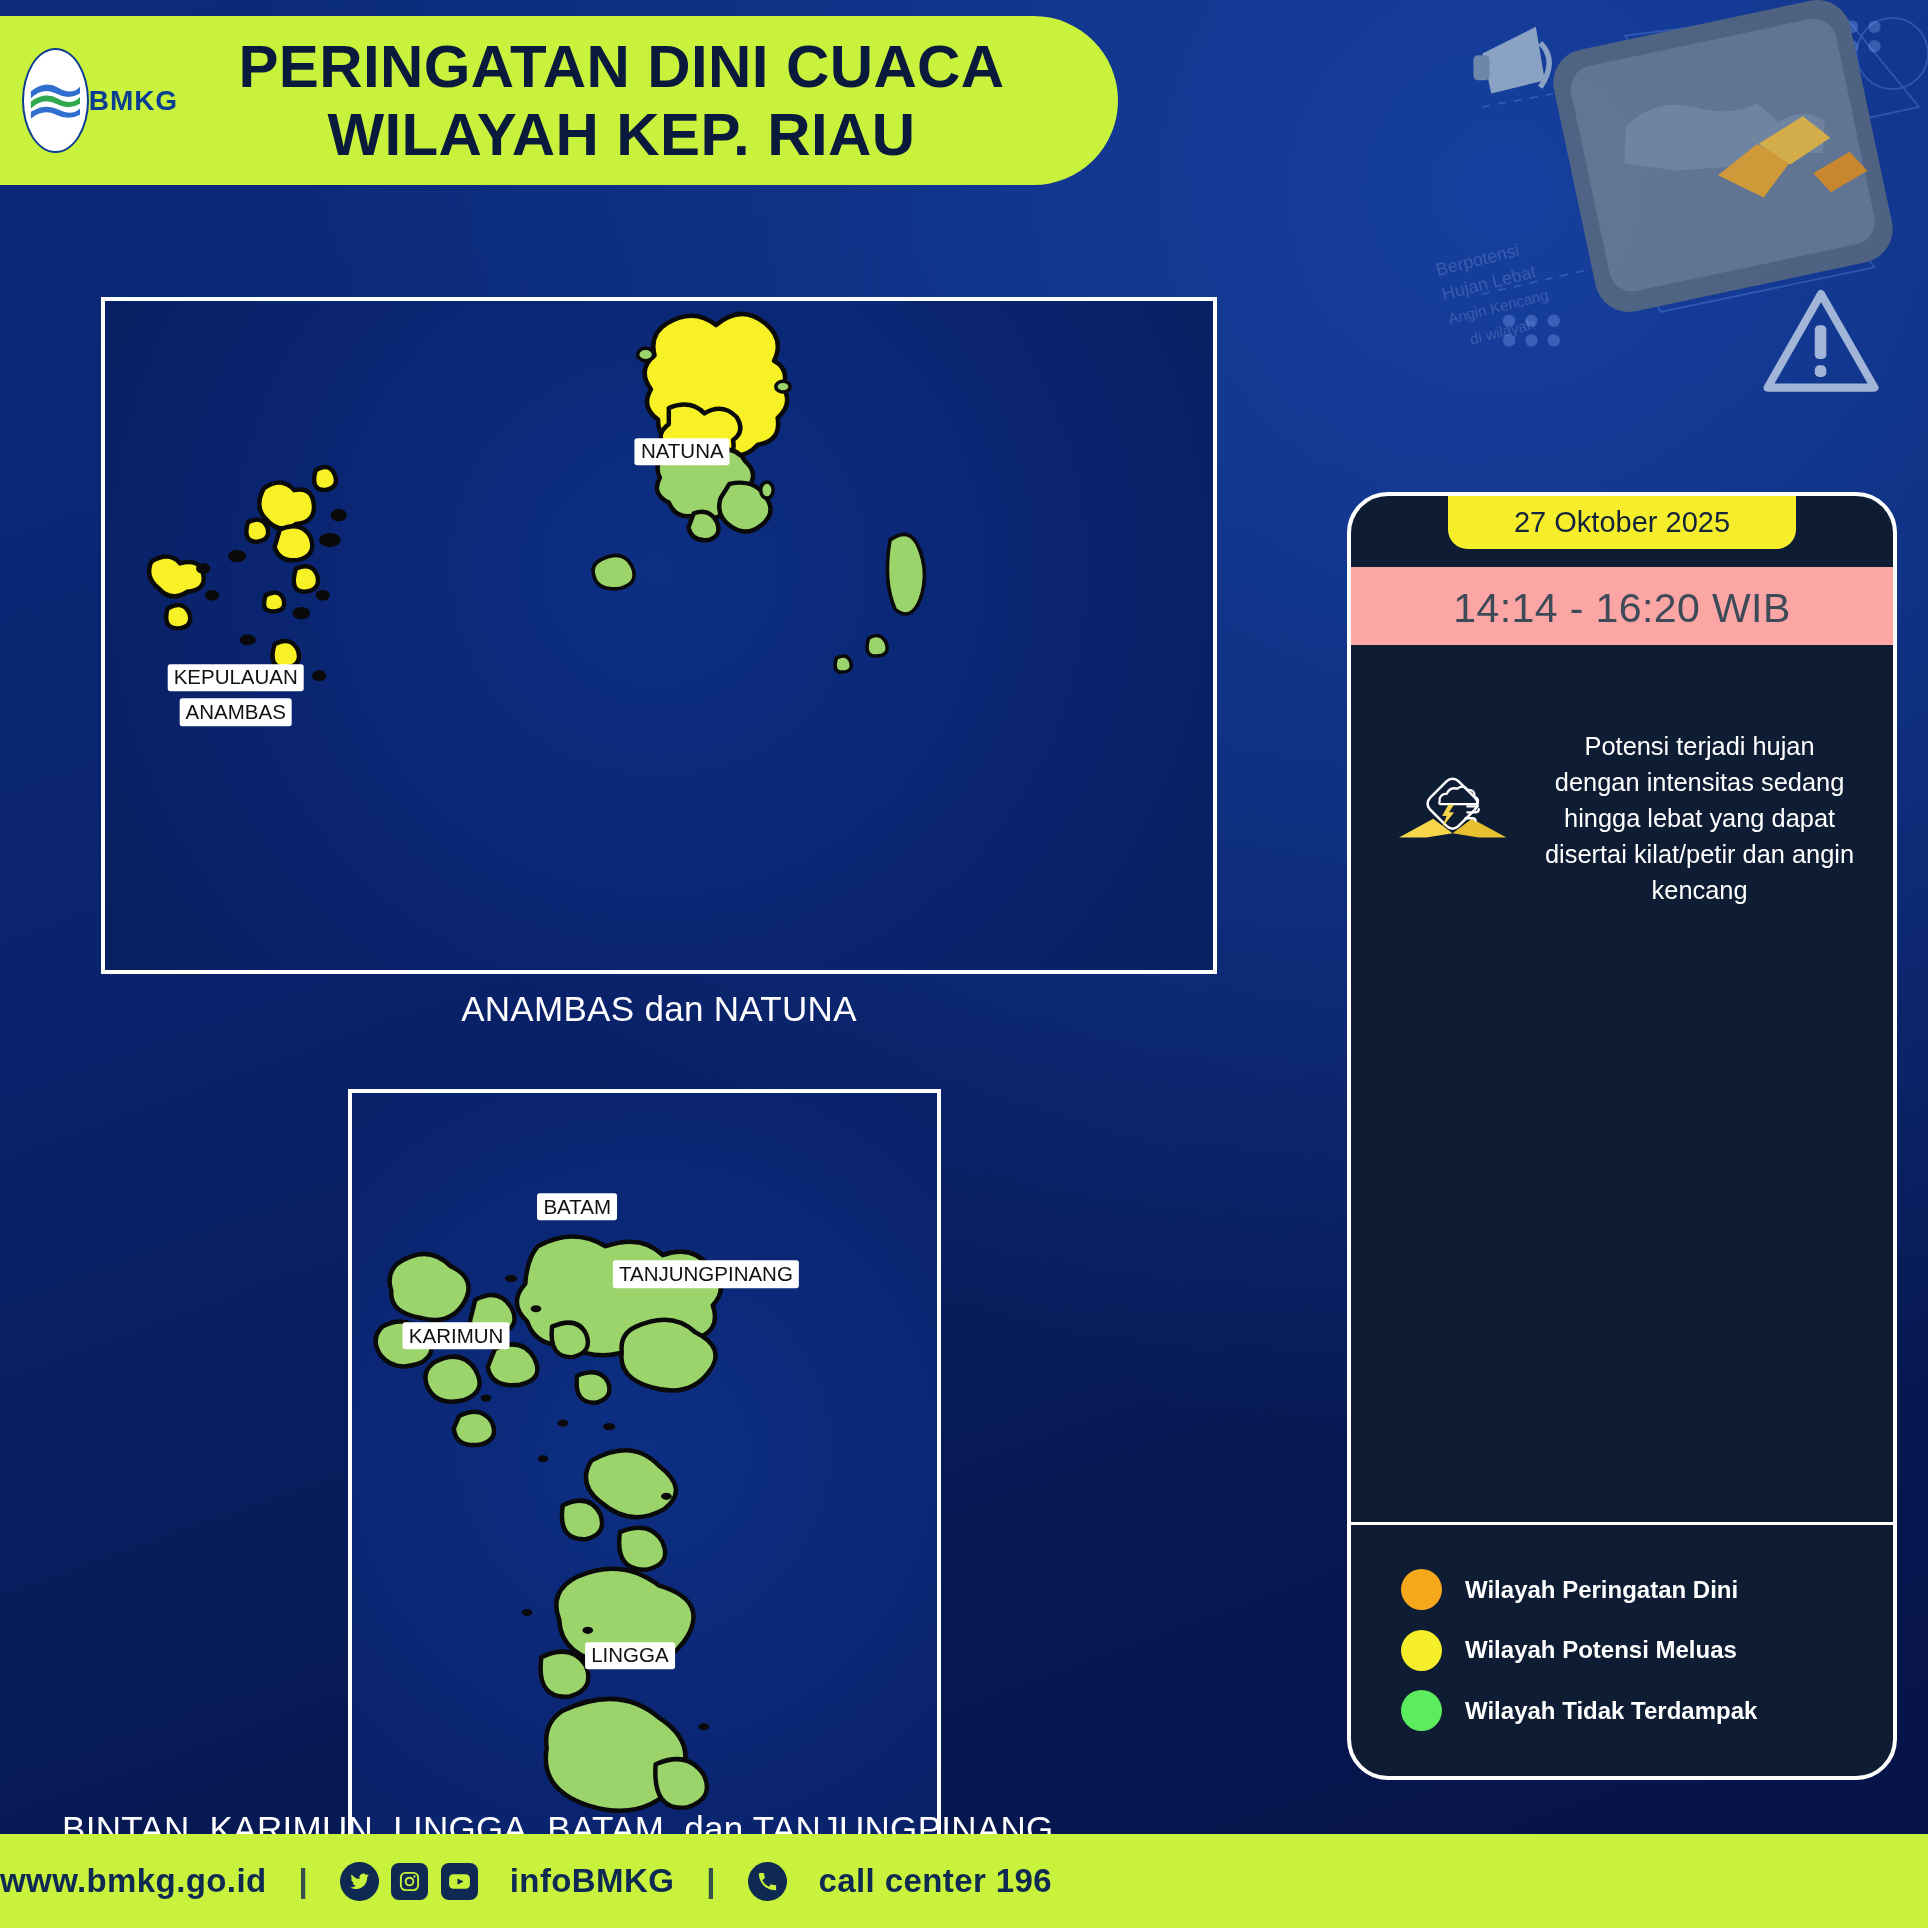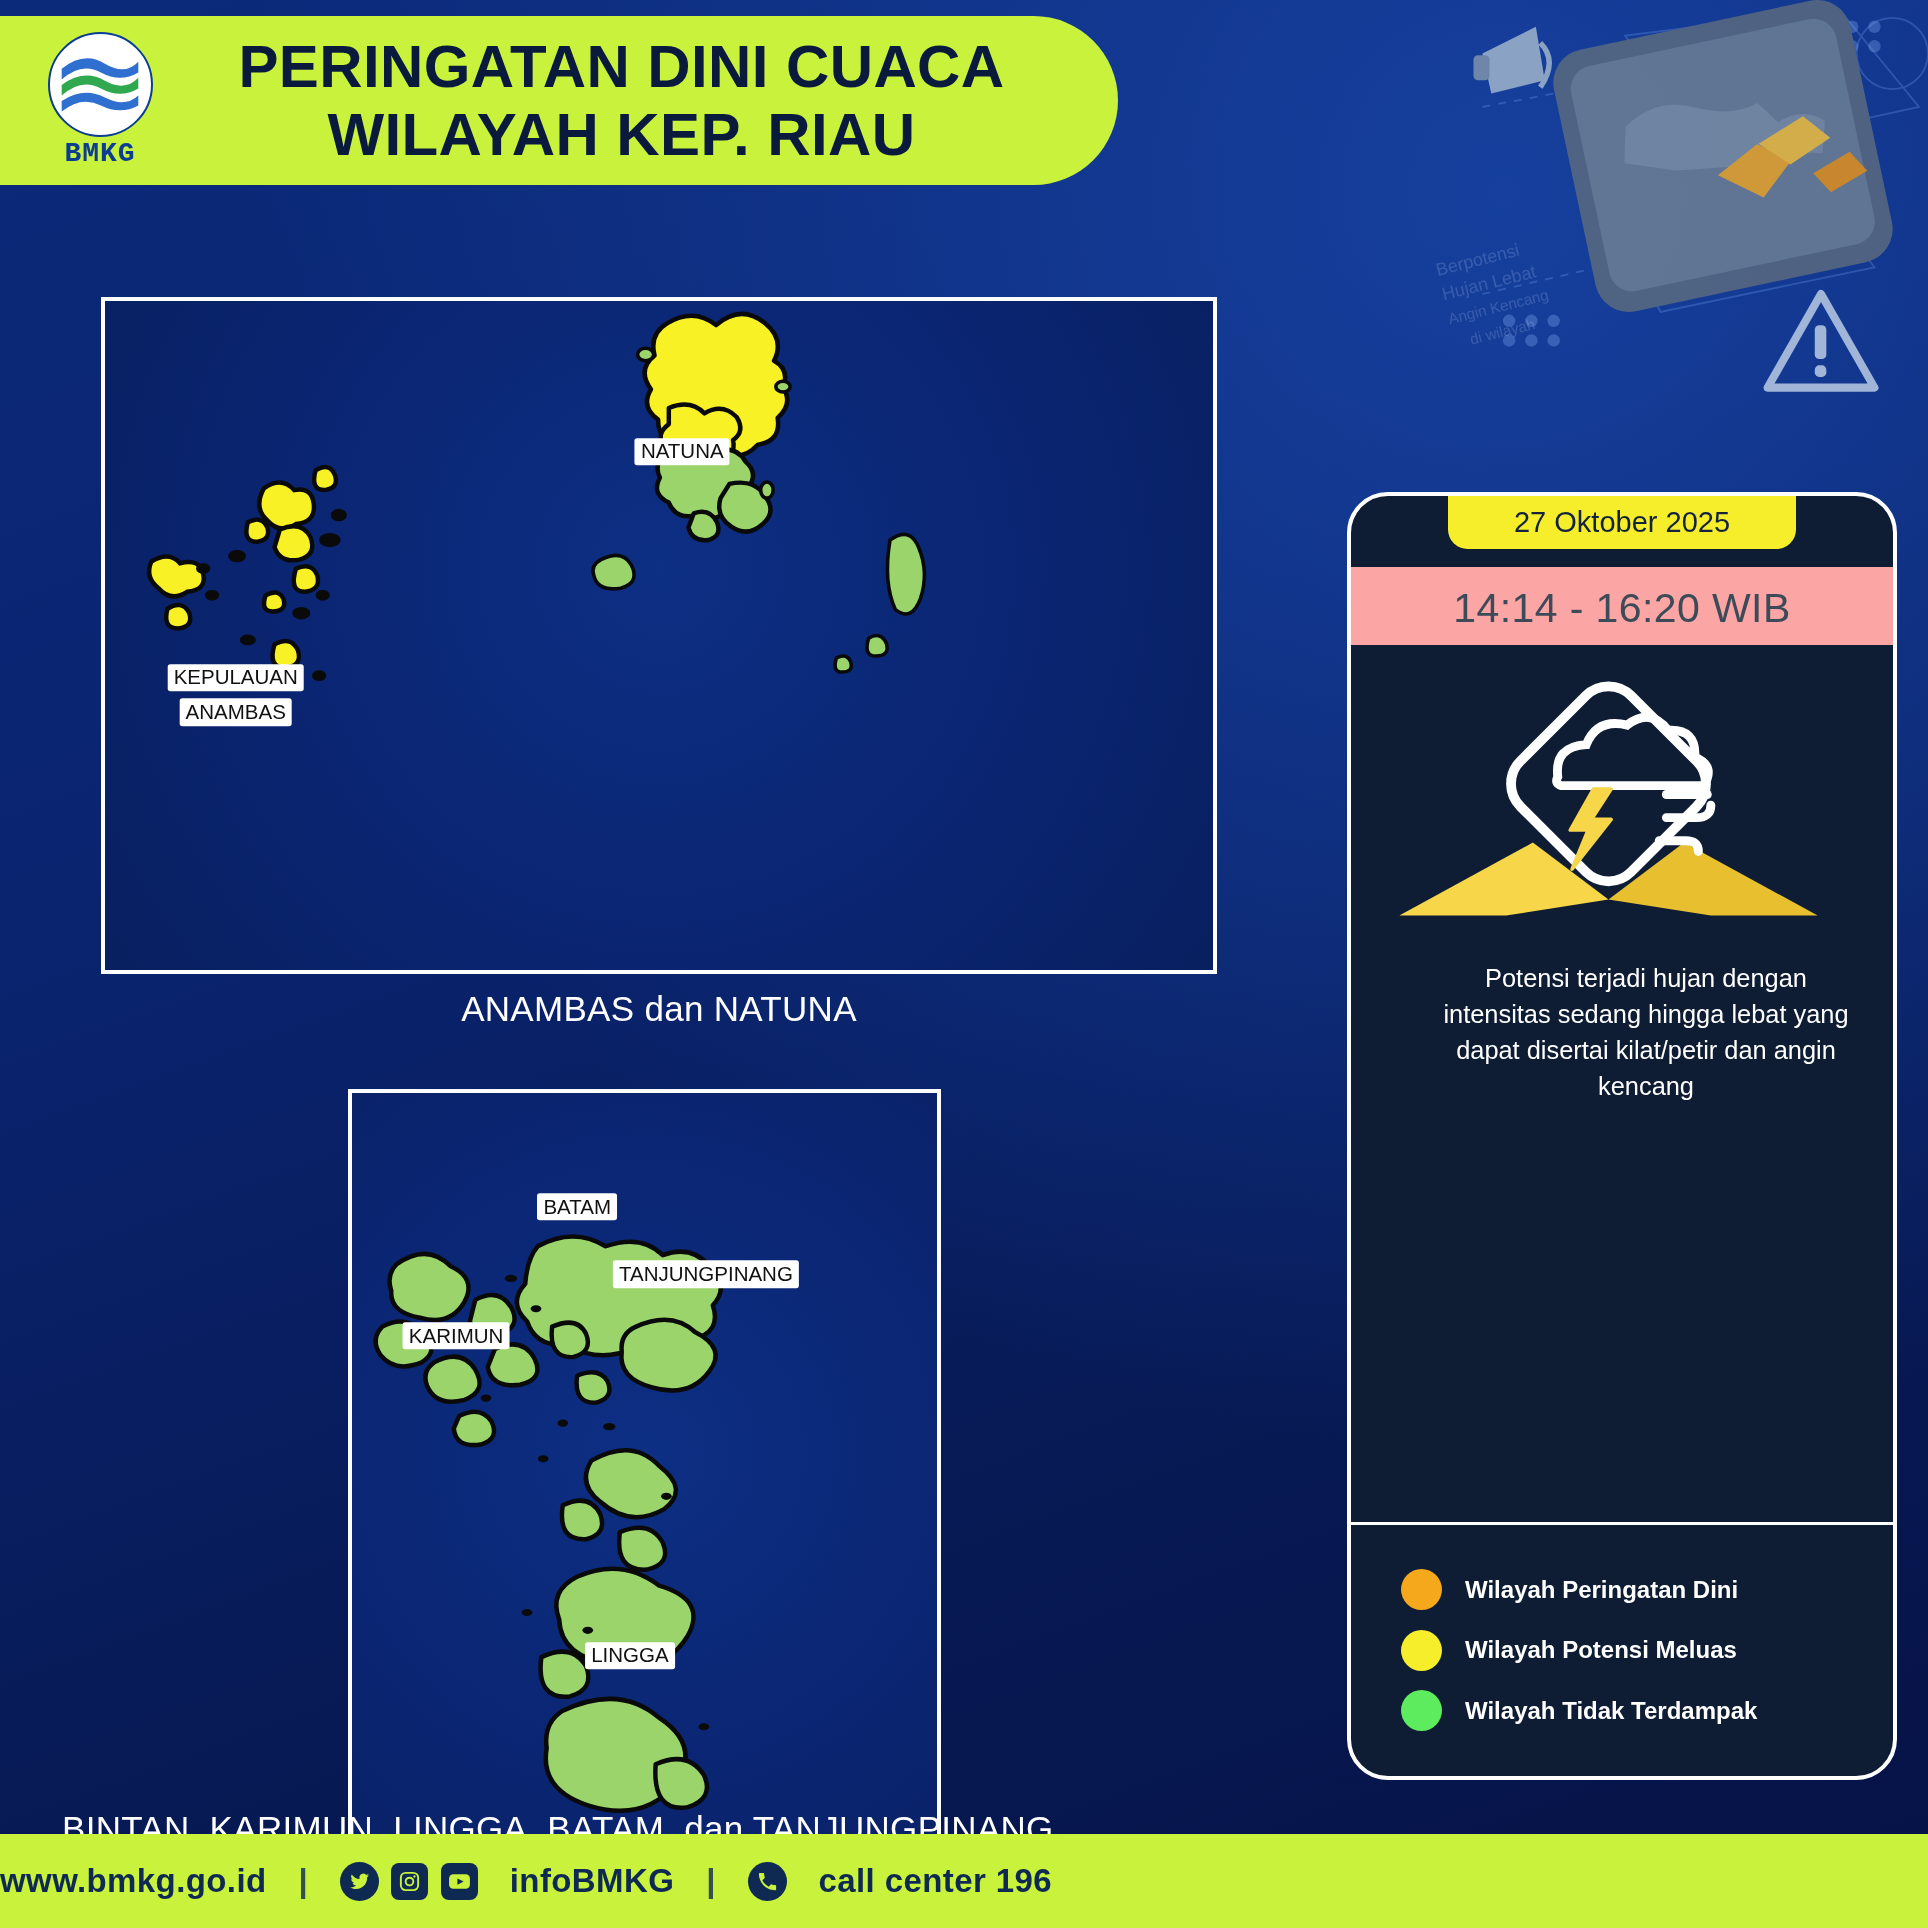--- a/index.html
+++ b/index.html
@@ -26,21 +26,21 @@
   .header-band {
     position: absolute; top: 16px; left: 0;
     width: 1118px; height: 169px;
     background: #c9f23c;
     border-top-right-radius: 85px;
     border-bottom-right-radius: 85px;
     display: flex; align-items: center;
   }
   .logo-wrap {
     width: 156px; height: 143px; margin-left: 22px;
-    display: flex; flex-direction: column; align-items: center; justify-content: center; font-family: Liberation Mono, monospace;
+    display: flex; align-items: center; justify-content: center;
   }
   .logo-circle {
     width: 105px; height: 105px; border-radius: 50%;
     background: #ffffff;
     display: flex; align-items: center; justify-content: center;
     overflow: hidden;
     border: 2.7px solid #0b3d91;
   }
   .logo-text {
     font-size: 28px; font-weight: bold; color: #0b3d91; letter-spacing: 0.9px; margin-top: 1.8px;
@@ -99,21 +99,21 @@
     text-align: center; color: #ffffff;
     font-size: 40px; line-height: 1.22; padding: 5.3px 9px 30px;
   }
   .time-band {
     background: #fca5a5; color: #3d4a58;
     text-align: center; font-size: 41px;
     padding: 18px 0 13px;
     letter-spacing: 0.4px;
   }
   .icon-zone {
-    padding: 32px 0 0; display: flex; flex-direction: column; 
+    padding: 32px 0 0; display: flex; align-items: center;
     position: relative;
     margin-left: 48px;
   }
   .warn-desc {
     color: #ffffff; text-align: center; font-size: 25.4px; line-height: 1.42;
     padding: 16px 37px 0;
   }
   .legend {
     margin-top: auto;
     border-top: 3.6px solid #ffffff;

